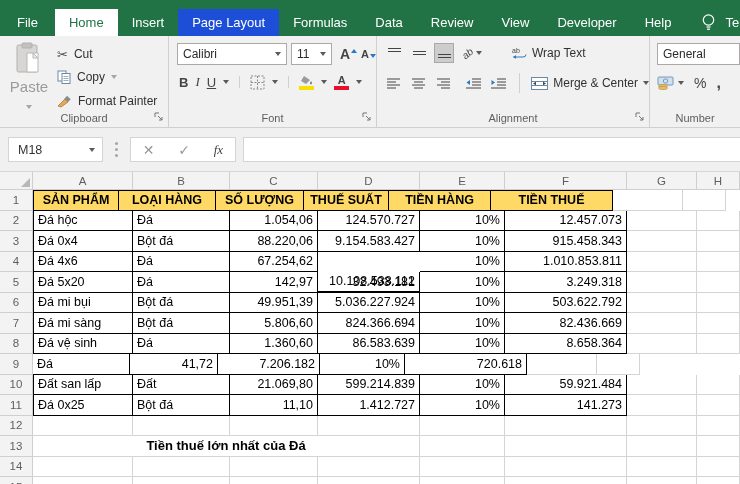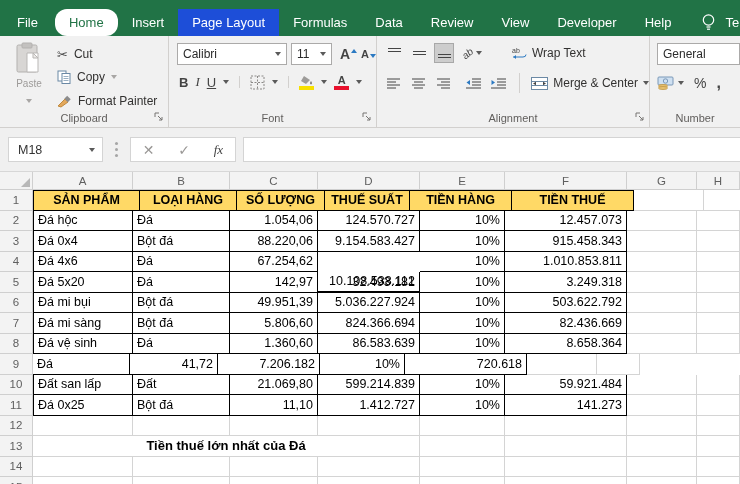--- a/index.html
+++ b/index.html
@@ -5,21 +5,21 @@
   * { box-sizing: border-box; margin: 0; padding: 0; }
   html,body { width: 740px; height: 484px; overflow: hidden; background: #fff;
     font-family: "Liberation Sans", "DejaVu Sans", sans-serif; }
 
   
   .tabbar { height: 36px; background: #217346; display: flex; align-items: flex-end; }
   .tabs { display: flex; align-items: flex-end; }
   .tab { height: 27px; line-height: 27px; padding: 0 14px; font-size: 13px; color: #fff;
     white-space: nowrap; cursor: default; }
   .tab.file { padding: 0 17px; }
-  .tab.selected { background: #fff; color: #217346; border-radius: 12px; }
+  .tab.selected { background: #fff; color: #217346; }
   .tab.dark { background: #1d4ed8; }
   .tellme { display: flex; align-items: center; height: 27px; color: #fff; font-size: 13px;
     margin-left: 16px; gap: 9px; white-space: nowrap; }
 
   
   .ribbon { position: relative; height: 92px; background: #f1f1f1; border-bottom: 1px solid #d2d0ce; }
   .rgroup { position: absolute; top: 0; bottom: 0; border-right: 1px solid #d2d0ce; }
   .glabel { position: absolute; bottom: 3px; left: 0; right: 0; text-align: center;
     font-size: 11px; color: #605e5c; }
   .launcher { position: absolute; right: 4px; bottom: 5px; width: 10px; height: 10px; }
@@ -29,21 +29,21 @@
     border-top: 4px solid #5a5a5a; display: inline-block; }
   .arr.gray { border-top-color: #a8a6a4; }
   .combo { background: #fff; border: 1px solid #abaaa9; height: 22px; display: flex;
     align-items: center; justify-content: space-between; font-size: 12px; color: #2b2b2b;
     padding: 0 5px; }
   .vsep { width: 1px; align-self: stretch; background: #d2d0ce; margin: 2px 3px; }
 
   
   #grp-clipboard { left: 0; width: 169px; }
   .paste { position: absolute; left: 7px; top: 6px; width: 44px; text-align: center; }
-  .paste .lbl { font-size: 10px; color: #9d9b99; margin-top: 2px; }
+  .paste .lbl { font-size: 15px; color: #9d9b99; margin-top: 2px; }
   .clip-small { position: absolute; left: 57px; display: flex; align-items: center; gap: 6px; height: 20px; }
   
   #grp-font { left: 169px; width: 208px; }
   #grp-font .r1 { margin: 7px 0 0 8px; gap: 4px; }
   #grp-font .r2 { margin: 9px 0 0 10px; gap: 7px; }
   .fbtn { font-size: 13px; color: #323130; display: flex; align-items: flex-end; gap: 1px; }
   .bbar { display: inline-block; width: 15px; height: 4px; margin-top: 1px; }
   .stack { display: flex; flex-direction: column; align-items: center; line-height: 1; }
   
   #grp-align { left: 377px; width: 273px; }
@@ -373,21 +373,21 @@
       <div class="chead" style="width: 97px;">B</div>
       <div class="chead" style="width: 88px;">C</div>
       <div class="chead" style="width: 102px;">D</div>
       <div class="chead" style="width: 85px;">E</div>
       <div class="chead" style="width: 122px;">F</div>
       <div class="chead" style="width: 70px;">G</div>
       <div class="chead" style="width: 43px;">H</div>
     </div>
     <div class="grow">
       <div class="rhead">1</div>
-      <div class="c tbl thd lb" style="width: 107px;">SẢN PHẨM</div>
+      <div class="c tbl thd lb" style="width: 86px;">SẢN PHẨM</div>
       <div class="c tbl thd" style="width: 97px;">LOẠI HÀNG</div>
       <div class="c tbl thd" style="width: 88px;">SỐ LƯỢNG</div>
       <div class="c tbl thd" style="width: 85px;">THUẾ SUẤT</div>
       <div class="c tbl thd" style="width: 102px;">TIỀN HÀNG</div>
       <div class="c tbl thd" style="width: 122px;">TIỀN THUẾ</div>
       <div class="c" style="width: 70px;"></div>
       <div class="c" style="width: 43px;"></div>
     </div>
     <div class="grow">
       <div class="rhead">2</div>

